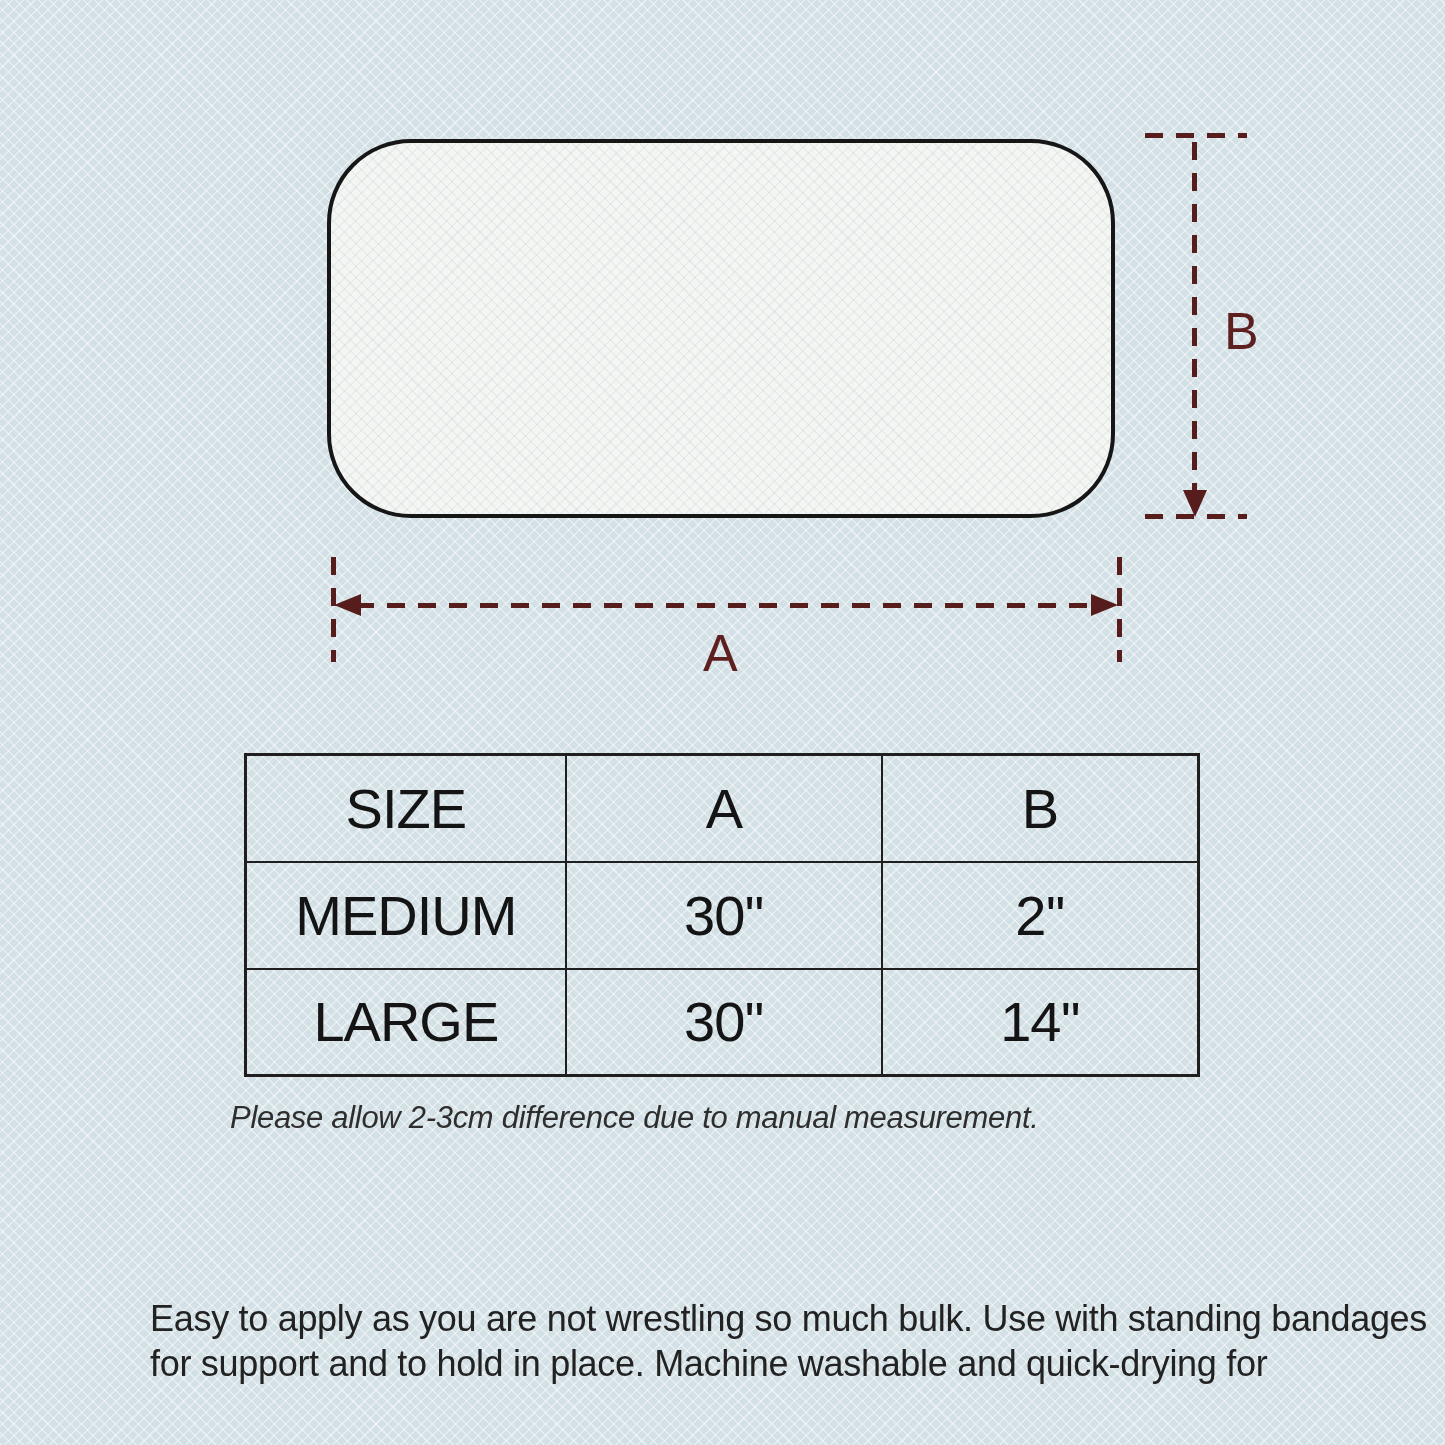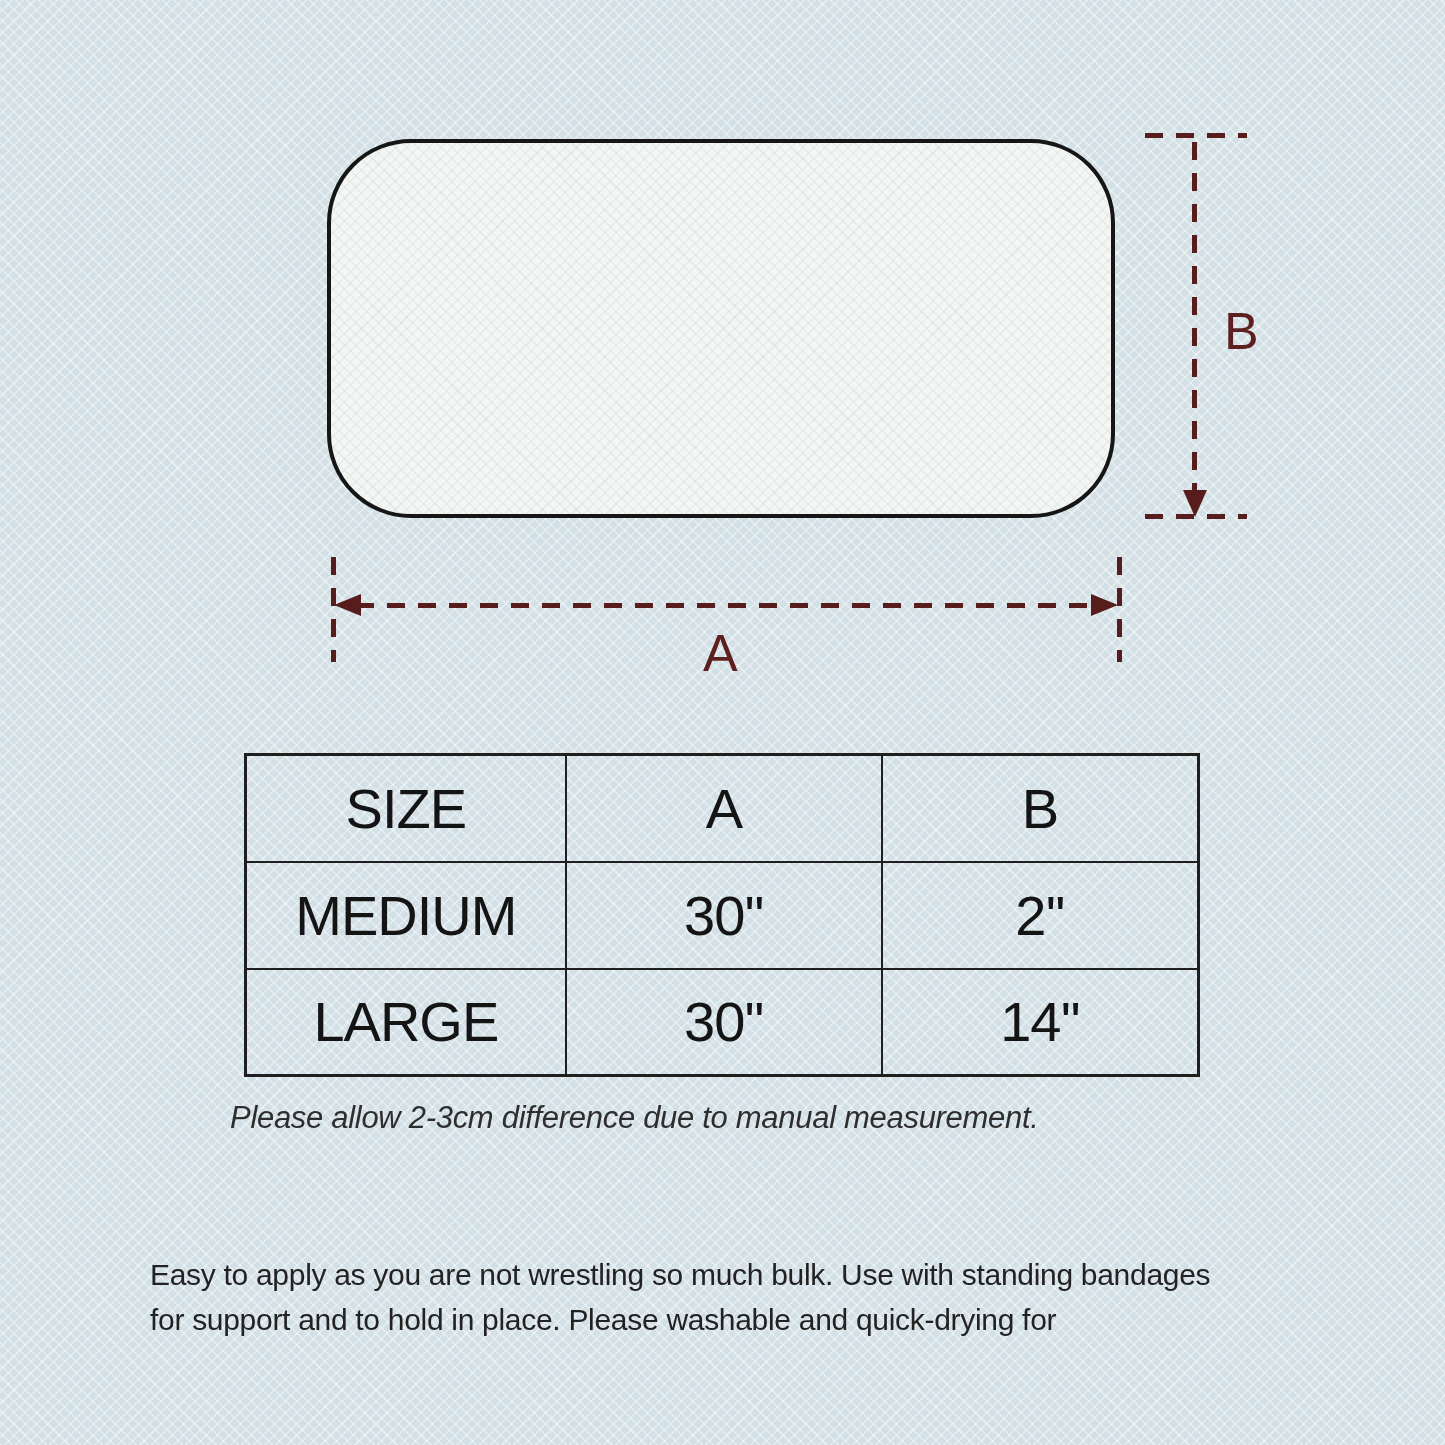--- a/index.html
+++ b/index.html
@@ -81,22 +81,22 @@
     left: 230px; top: 1100px;
     font-size: 31px;
     letter-spacing: -0.3px;
     color: #2e2e2e;
     white-space: nowrap;
     font-style: italic;
   }
 
   .description {
     position: absolute;
-    left: 150px; top: 1252px;
-    font-size: 30px;
+    left: 150px; top: 1296px;
+    font-size: 36px;
     line-height: 45px;
     letter-spacing: -0.3px;
     color: #222222;
   }
   .description div { white-space: nowrap; }
 </style>
 </head>
 <body>
 
 <div class="canvas">
@@ -133,16 +133,16 @@
         <td>30''</td>
         <td>14''</td>
       </tr>
     </tbody>
   </table>
 
   <div class="note">Please allow 2-3cm difference due to manual measurement.</div>
 
   <div class="description">
     <div>Easy to apply as you are not wrestling so much bulk. Use with standing bandages</div>
-    <div>for support and to hold in place. Please washable and quick-drying for</div>
+    <div>for support and to hold in place. Machine washable and quick-drying for</div>
   </div>
 
 </div>
 
 </body></html>

